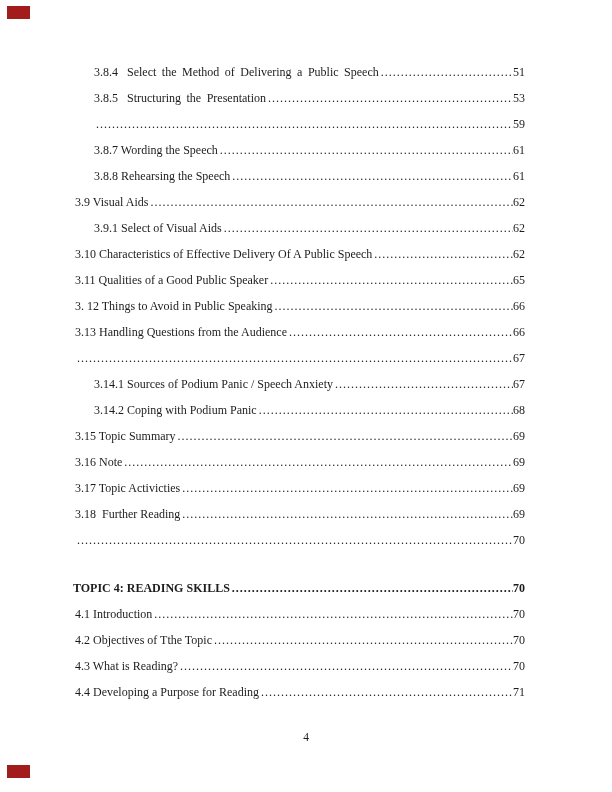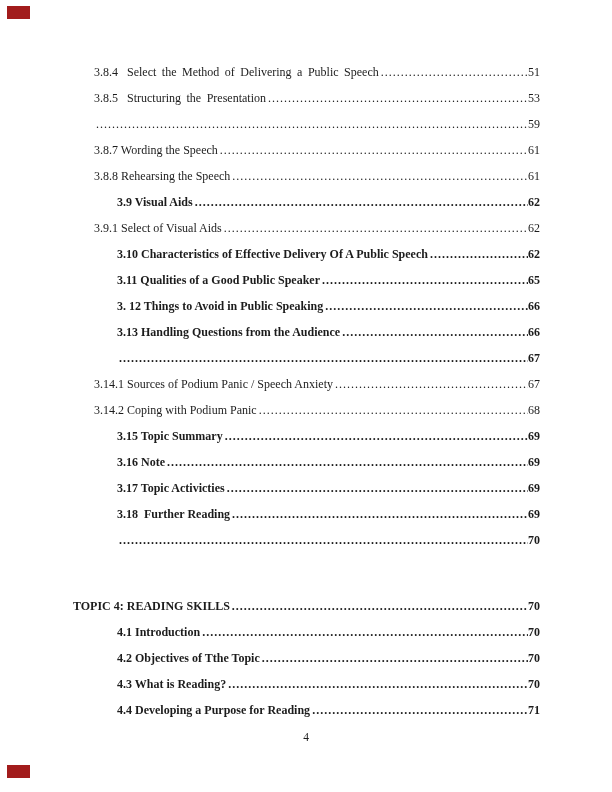--- a/index.html
+++ b/index.html
@@ -17,34 +17,34 @@
     width: 23px;
     height: 13px;
     left: 7px;
   }
   .corner-mark.tl { top: 6px; }
   .corner-mark.bl { top: 765px; }
   .toc {
     position: absolute;
     top: 59px;
     left: 0;
-    right: 0;
+    right: 15px;
   }
   .row {
     display: flex;
     align-items: baseline;
     height: 26px;
     line-height: 26px;
     font-size: 12px;
     margin-right: 72px;
   }
   .row.lvl1 { margin-left: 73px; font-weight: bold; }
-  .row.lvl2 { margin-left: 117px; font-weight: bold; }
+  .row.lvl2 { margin-left: 75px; }
   .row.lvl3 { margin-left: 94px; }
-  .row.gap  { margin-top: 40px; }
+  .row.gap  { margin-top: 22px; }
   .row.wide { word-spacing: 2.5px; }
   .tabnum {
     display: inline-block;
     min-width: 33px;
     white-space: pre;
   }
   .title { white-space: pre; }
   .leader {
     flex: 1 1 auto;
     overflow: hidden;

